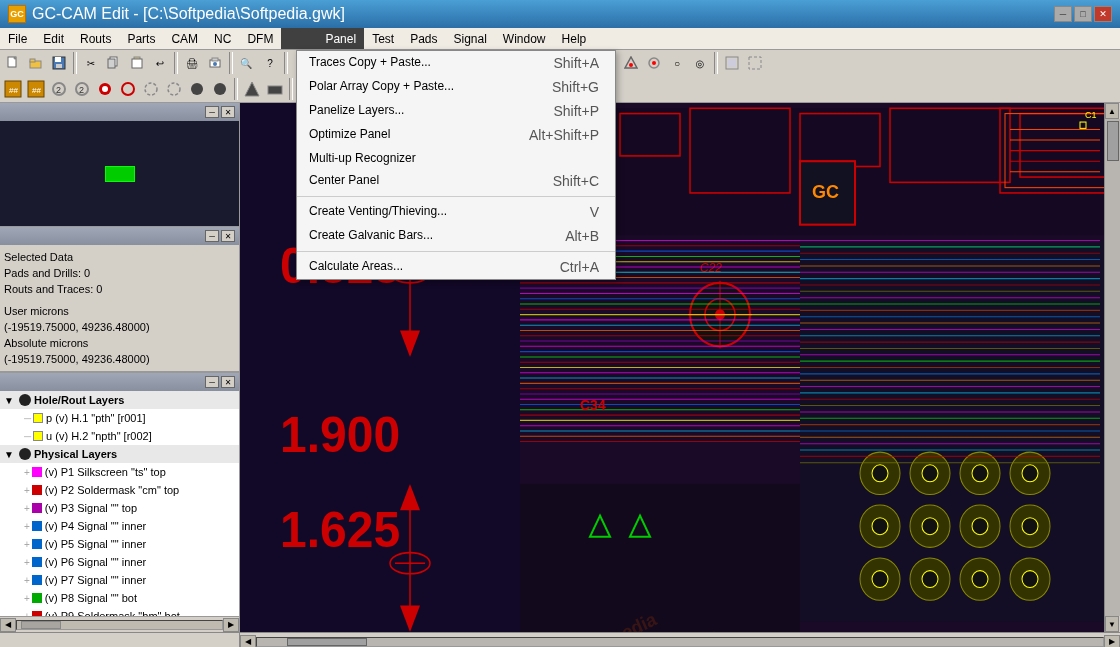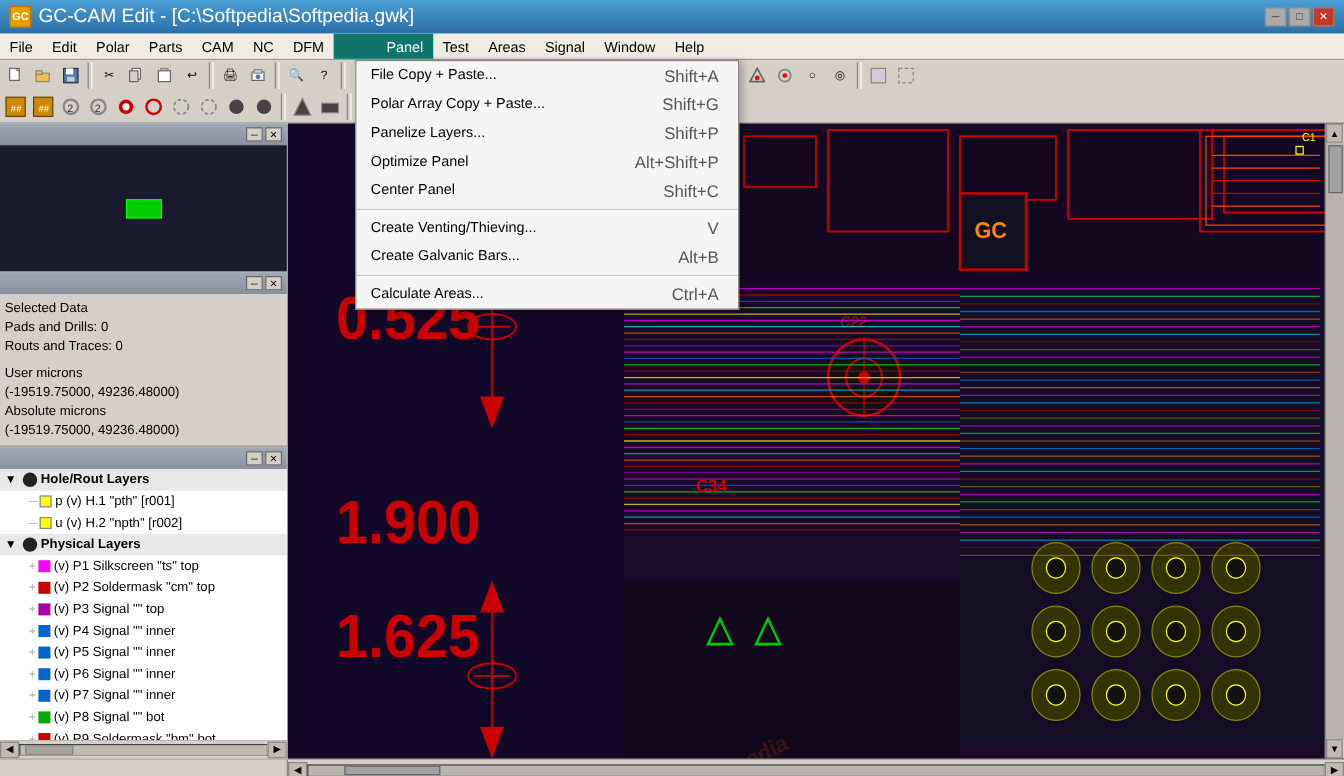--- a/index.html
+++ b/index.html
@@ -47,21 +47,21 @@
     }
     .menu-item {
       padding: 2px 8px;
       cursor: pointer;
       height: 100%;
       display: flex;
       align-items: center;
       font-size: 12px;
     }
     .menu-item.panel-active {
-      background: #0f766e;
+      background: #404040;
       color: white;
       padding-left: 44px;
     }
 
     
     .dropdown-menu {
       position: absolute;
       top: 22px;
       left: 296px;
       background: #f5f5f5;
@@ -240,48 +240,52 @@
   <div class="title-controls">
     <div class="title-btn">─</div>
     <div class="title-btn">□</div>
     <div class="title-btn close">✕</div>
   </div>
 </div>
 
 <div class="menu-bar">
   <div class="menu-item">File</div>
   <div class="menu-item">Edit</div>
-  <div class="menu-item">Polar</div>
+  <div class="menu-item">Routs</div>
   <div class="menu-item">Parts</div>
   <div class="menu-item">CAM</div>
   <div class="menu-item">NC</div>
   <div class="menu-item">DFM</div>
   <div class="menu-item panel-active">Panel</div>
   <div class="menu-item">Test</div>
-  <div class="menu-item">Areas</div>
+  <div class="menu-item">Pads</div>
   <div class="menu-item">Signal</div>
   <div class="menu-item">Window</div>
   <div class="menu-item">Help</div>
 
   <div class="dropdown-menu">
     <div class="dropdown-item">
-      <span>File Copy + Paste...</span>
+      <span>Traces Copy + Paste...</span>
       <span class="shortcut">Shift+A</span>
     </div>
     <div class="dropdown-item">
       <span>Polar Array Copy + Paste...</span>
       <span class="shortcut">Shift+G</span>
     </div>
     <div class="dropdown-item">
       <span>Panelize Layers...</span>
       <span class="shortcut">Shift+P</span>
     </div>
     <div class="dropdown-item">
       <span>Optimize Panel</span>
       <span class="shortcut">Alt+Shift+P</span>
+    </div>
+    <div class="dropdown-item">
+      <span>Multi-up Recognizer</span>
+      <span class="shortcut"></span>
     </div>
     <div class="dropdown-item">
       <span>Center Panel</span>
       <span class="shortcut">Shift+C</span>
     </div>
     <div class="dropdown-separator"></div>
     <div class="dropdown-item">
       <span>Create Venting/Thieving...</span>
       <span class="shortcut">V</span>
     </div>

